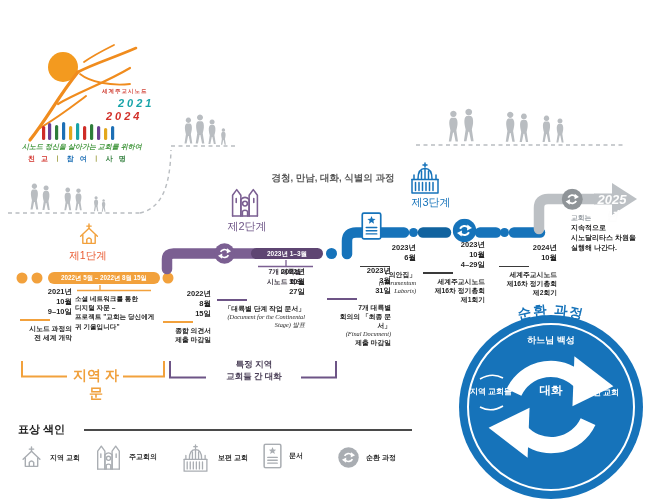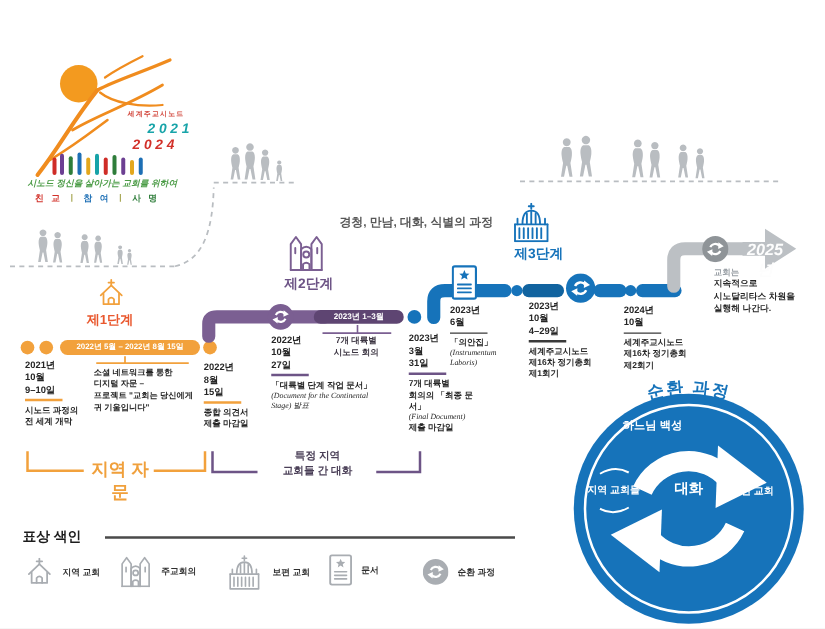--- a/index.html
+++ b/index.html
@@ -13,44 +13,44 @@
   .badge{left:584px;top:24px;width:54px;height:57px;background:#12A1A7;color:#fff;font-weight:bold;
          font-size:26px;text-align:center;line-height:57px;}
   .path-caption{left:248px;top:136px;width:170px;text-align:center;font-size:9.5px;font-weight:bold;color:#585858;margin-top:36px;}
   
   .logo-brand{left:102px;top:88px;font-size:5.5px;font-weight:bold;color:#D2453A;letter-spacing:1px;}
   .logo-y1{left:118px;top:97px;font-size:11px;font-weight:bold;font-style:italic;color:#18A4A9;letter-spacing:3px;}
   .logo-y2{left:106px;top:110px;font-size:11px;font-weight:bold;font-style:italic;color:#D2312A;letter-spacing:3px;}
   .logo-slogan{left:22px;top:142px;width:150px;font-size:7px;font-weight:bold;font-style:italic;color:#4A9B45;}
   .logo-motto{left:28px;top:154px;width:140px;font-size:7px;font-weight:bold;letter-spacing:2px;}
   
-  .stage-label{text-align:center;font-weight:bold;}
+  .stage-label{text-align:center;font-weight:normal;}
   .s1-label{left:64px;top:249px;width:48px;font-size:10.5px;color:#E9582E;}
   .s2-label{left:219px;top:219px;width:56px;font-size:11px;color:#6D5486;}
   .s3-label{left:403px;top:195px;width:56px;font-size:11px;color:#1673BA;}
   .pill{border-radius:6px;color:#fff;font-weight:bold;text-align:center;}
   .pill1{left:48px;top:272px;width:112px;height:12px;background:#F2A13C;font-size:6.3px;line-height:12px;}
   .pill2{left:251px;top:248px;width:72px;height:11px;background:#5E4572;font-size:6.5px;line-height:11px;}
-  .event{line-height:1.3;}
+  .event{line-height:1.3;text-align:right;}
   .ev-date{font-weight:bold;font-size:7.5px;white-space:pre-line;color:#262626;}
   .ev-rule{height:1.5px;width:30px;margin:3px 0;}
   .s1 .ev-rule{background:#F2A13C;} .s2 .ev-rule{background:#6D5486;} .s3 .ev-rule{background:#3a3a3a;}
   .ev-desc{font-weight:bold;font-size:6.8px;line-height:1.35;white-space:pre-line;color:#262626;}
   .ev-sub{font-family:"Liberation Serif","DejaVu Serif",serif;font-style:italic;font-size:6.3px;line-height:1.3;white-space:pre-line;color:#262626;}
   .mid-note{left:75px;top:294px;width:100px;font-size:6.6px;font-weight:bold;line-height:1.4;white-space:pre-line;}
   .s2-caption{left:256px;top:267px;width:58px;text-align:center;font-size:6.8px;font-weight:bold;white-space:pre-line;color:#3A3340;}
   .bracket1-label{left:70px;top:367px;width:52px;text-align:center;font-size:14px;font-weight:bold;color:#F0A03C;}
   .bracket2-label{left:206px;top:359px;width:96px;text-align:center;font-size:8.5px;font-weight:bold;color:#4A3F57;white-space:pre-line;}
   .future-year{left:592px;top:192px;width:40px;text-align:center;font-size:13px;font-weight:bold;font-style:italic;color:#fdfdfd;}
   .future-note{left:571px;top:213px;width:70px;}
   .fn-light{font-size:6.8px;font-weight:bold;color:#9AA0A6;}
   .fn-bold{font-size:7px;font-weight:bold;white-space:pre-line;line-height:1.4;color:#262626;}
   
   .cyc{color:#fff;text-align:center;font-weight:bold;}
-  .cyc-top{left:482px;top:334px;width:80px;font-size:9px;}
+  .cyc-top{left:511px;top:334px;width:80px;font-size:9px;}
   .cyc-left{left:466px;top:386px;width:50px;font-size:8px;}
   .cyc-center{left:520px;top:383px;width:62px;font-size:11.5px;}
   .cyc-right{left:578px;top:387px;width:48px;font-size:8px;}
   
   .legend-title{left:18px;top:422px;font-size:11px;font-weight:bold;color:#1c1c1c;}
   .legend-line{left:84px;top:429px;width:328px;height:1.5px;background:#4a4a4a;}
   .legend-item{display:flex;align-items:center;gap:7px;}
   .legend-item .lbl{font-size:7px;font-weight:bold;color:#2e2e2e;}
   .licon{color:#A9ADB2;}
 </style>

